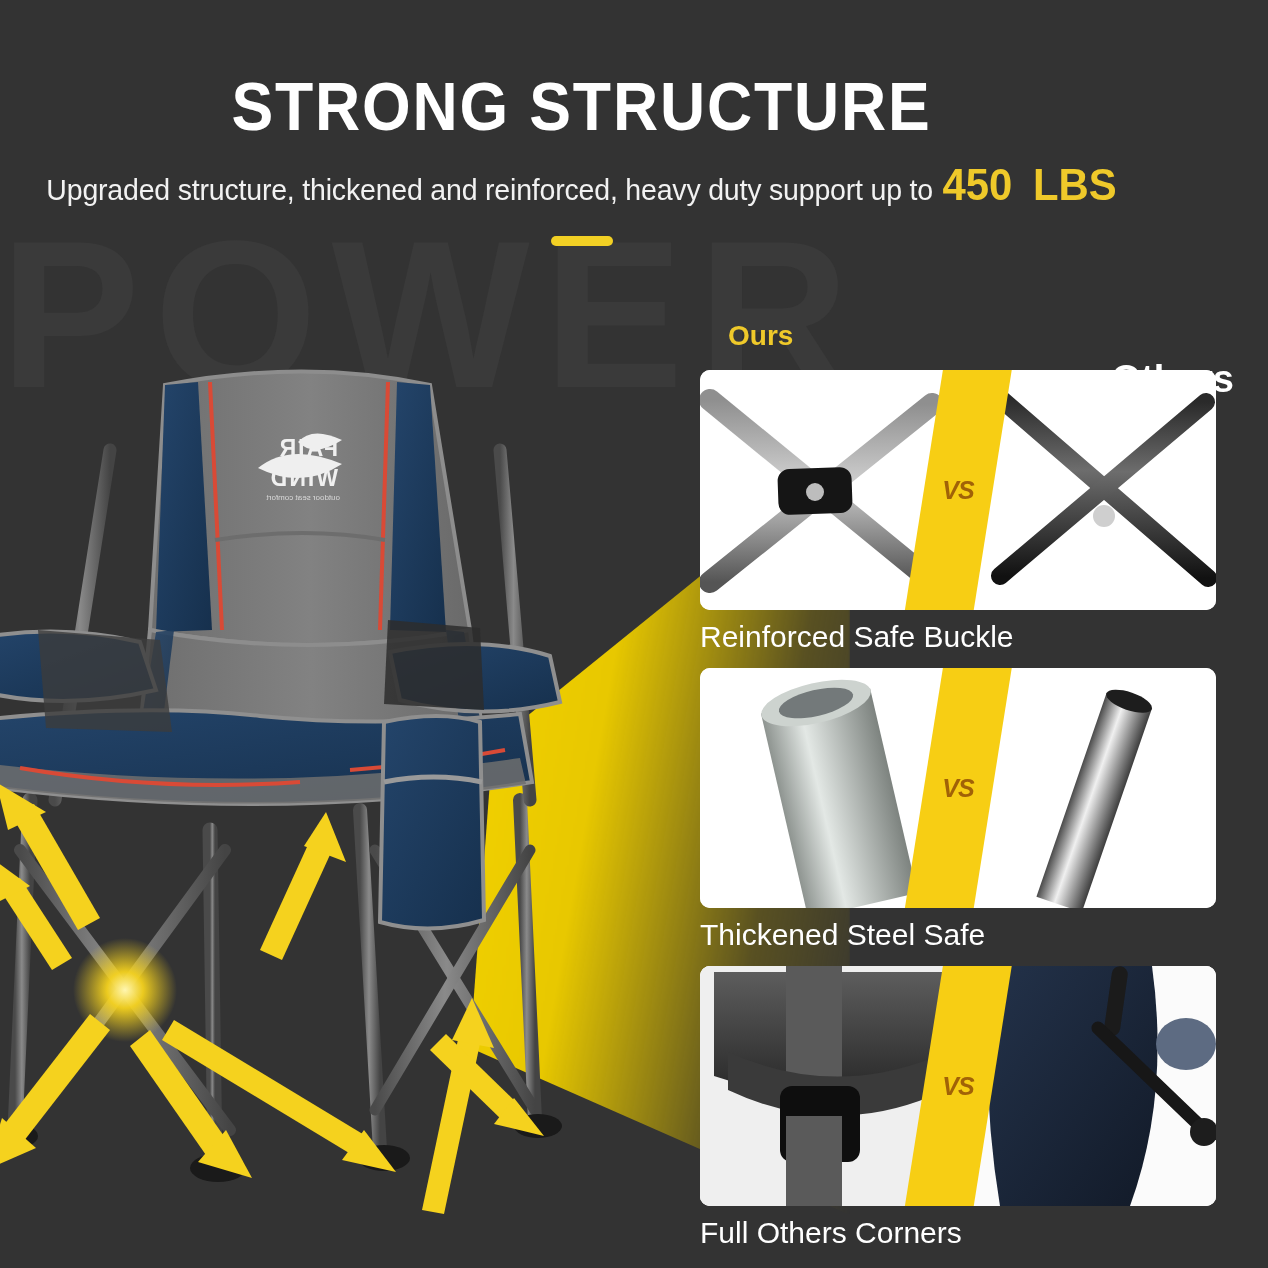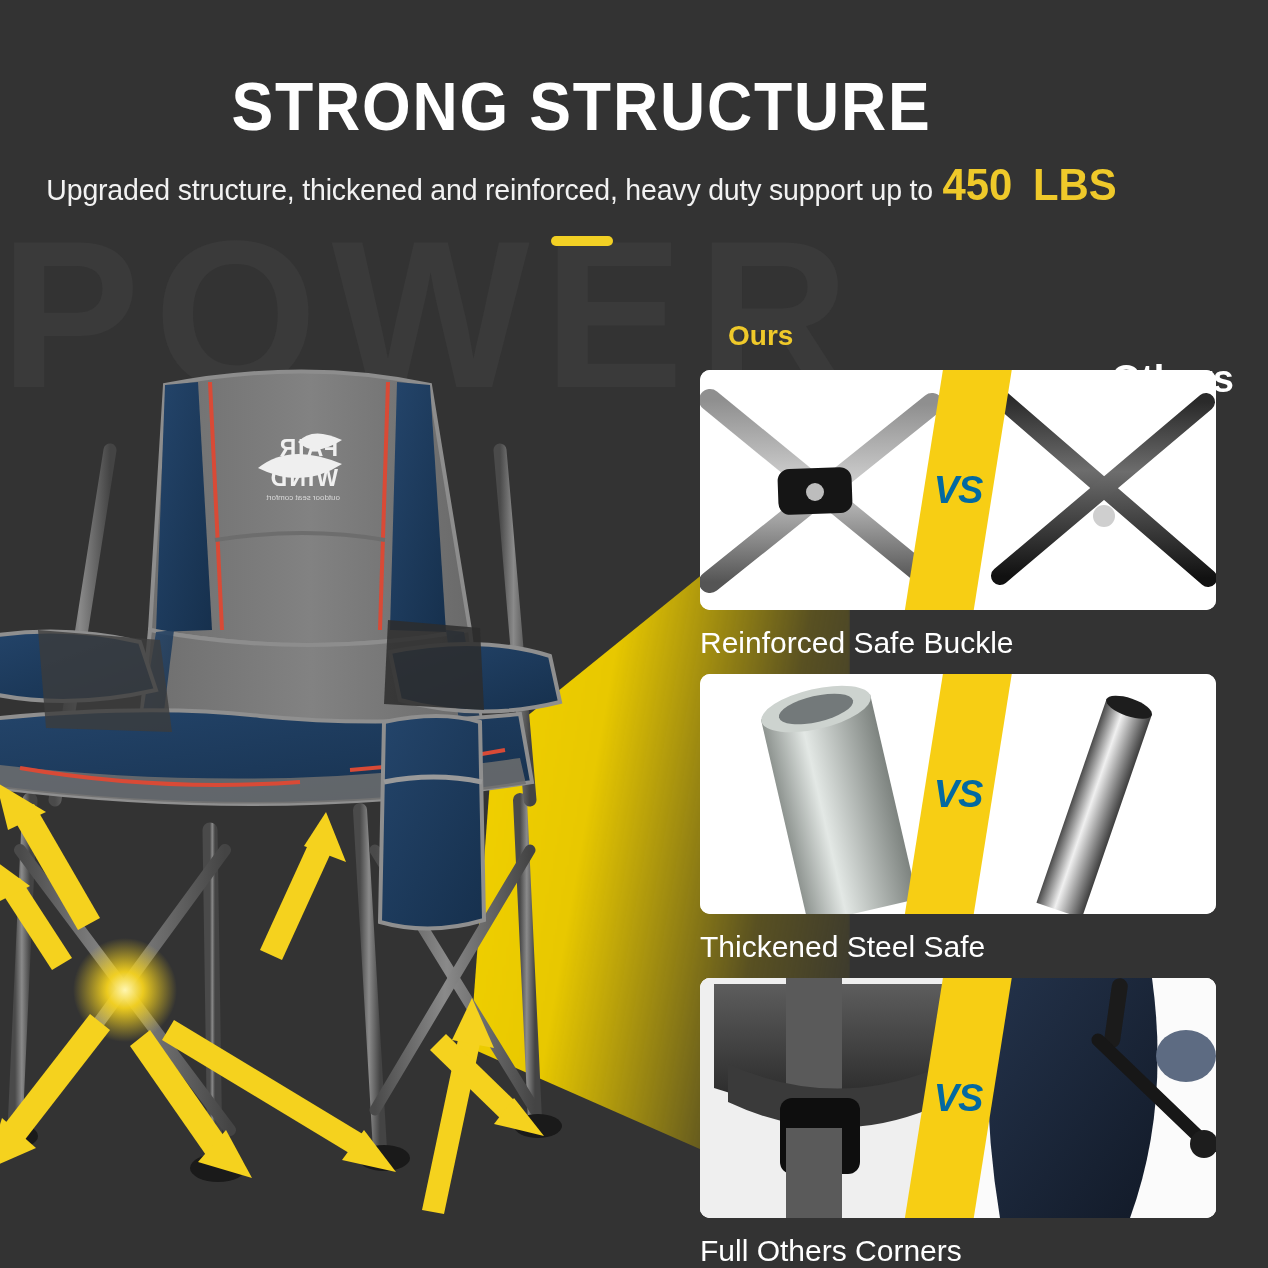--- a/index.html
+++ b/index.html
@@ -82,25 +82,25 @@
     background:#ffffff; border-radius:10px; overflow:hidden;
   }
   .panel-inner{ position:absolute; inset:0; }
   .stripe{
     position:absolute; left:50%; top:-14%; width:68px; height:130%;
     background:#F7CE14; transform:translateX(-50%) rotate(9deg);
   }
   .vs{
     position:absolute; left:50%; top:50%;
     transform:translate(-50%,-50%) rotate(0deg);
-    font-size:38px; font-weight:bold; font-style:italic;
-    color:#0369a1; letter-spacing:-1px; z-index:4;
+    font-size:25px; font-weight:bold; font-style:italic;
+    color:#a16207; letter-spacing:-1px; z-index:4;
   }
   .caption{
-    margin-top:16px; font-size:30px; color:#ffffff; letter-spacing:0px;
+    margin-top:10px; font-size:30px; color:#ffffff; letter-spacing:0px;
   }
 </style>
 </head>
 <body>
 
 <div class="watermark">POWER</div>
 
 <div class="header">
   <div class="headline">STRONG STRUCTURE</div>
   <div class="subline">

